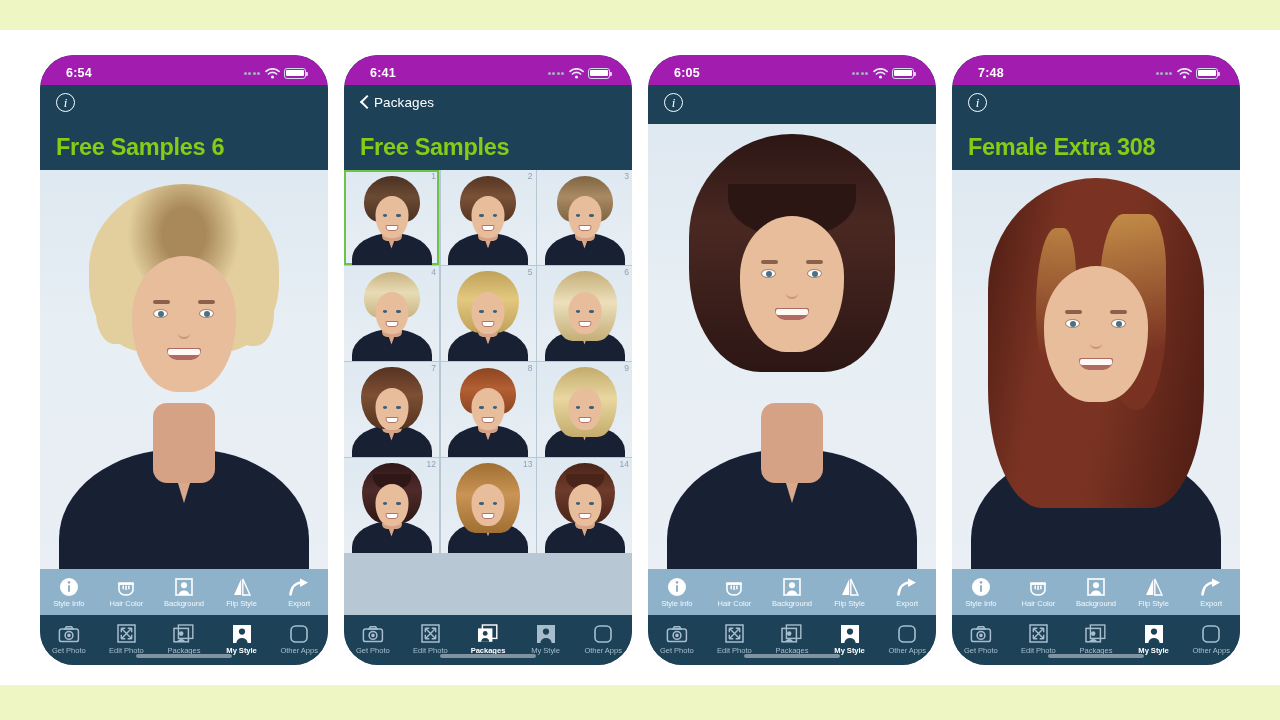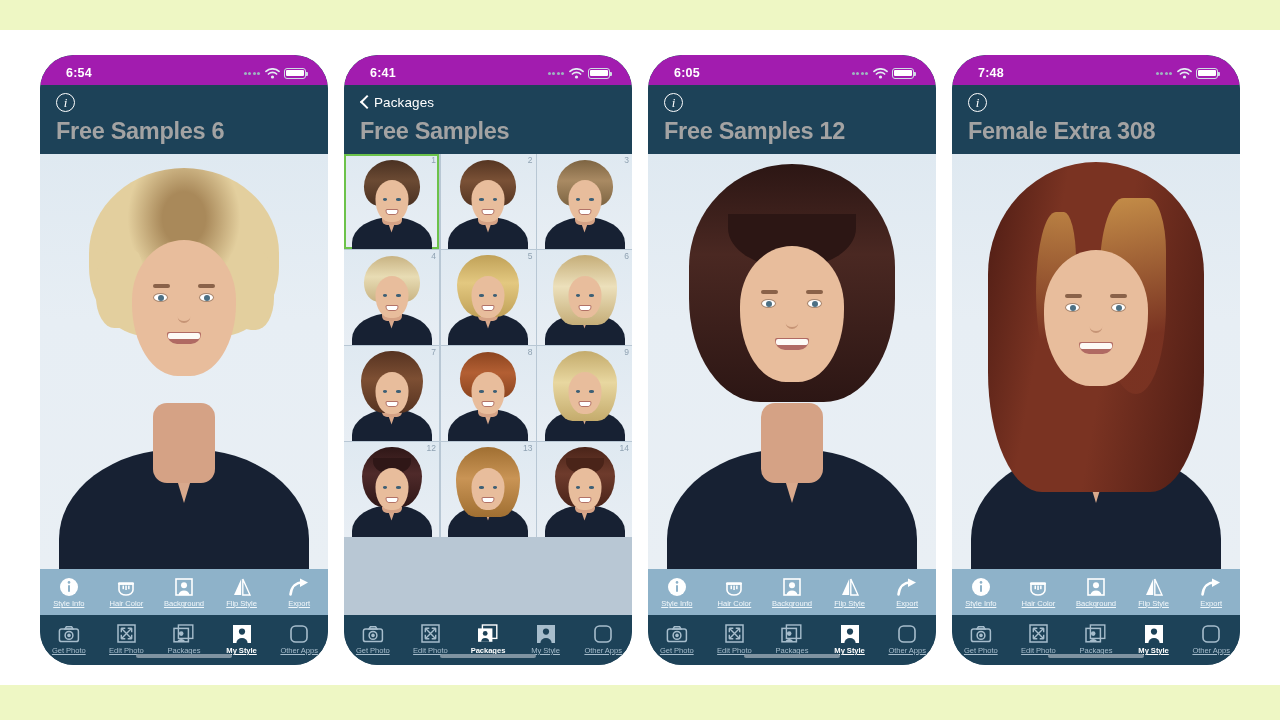--- a/index.html
+++ b/index.html
@@ -122,26 +122,26 @@
   .chev::before {
     content: "";
     position: absolute; left: 2px; top: 2.2px;
     width: 8px; height: 8px;
     border-left: 2.4px solid #fff;
     border-bottom: 2.4px solid #fff;
     transform: rotate(45deg);
   }
   .back-label { font-size: 13.5px; letter-spacing: .1px; }
   .screen-title {
-    color: #a3a3a3;
+    color: #84cc16;
     font-size: 23.5px;
     font-weight: bold;
     letter-spacing: -.3px;
     line-height: 1.15;
-    margin-top: 3px;
+    margin-top: 19px;
     white-space: nowrap;
   }
 
   
   .content { flex: 1 1 auto; position: relative; overflow: hidden; }
 
   
   .portrait {
     position: absolute; inset: 0;
     background: linear-gradient(180deg,#dfe9f1 0%,#e7eef4 40%,#e9eff4 100%);
@@ -305,21 +305,20 @@
   .bar-icon {
     height: 21px; width: 26px;
     display: flex; align-items: center; justify-content: center;
   }
   .bar-icon svg { display: block; }
   .bar-label {
     font-size: 7.6px;
     color: #e8f1f7;
     letter-spacing: -.05px;
     white-space: nowrap;
-    text-decoration: underline;
   }
   .action-bar .bar-label { color: #f2f8fb; }
   .tab-bar .bar-label { color: #a7bdcc; }
   .tab-bar .bar-item.active .bar-label { color: #ffffff; font-weight: bold; }
 
   .home-ind {
     position: absolute;
     left: 50%; bottom: 7px;
     transform: translateX(-50%);
     width: 96px; height: 4px;
@@ -725,21 +724,20 @@
               </span>
               <span class="battery">
                 <i></i>
               </span>
             </span>
           </div>
           <div class="navarea">
             <div class="navrow">
               <div class="info-btn">i</div>
             </div>
-            <div class="screen-title">Free Samples 12</div>
           </div>
           <div class="content">
             <div class="portrait">
               <div class="p-shoulders"></div>
               <div class="p-neck"></div>
               <div class="p-hair" style="top:10px;width:206px;height:238px;background:linear-gradient(180deg,#2c1614 0%,#4a2822 38%,#2c1614 100%);border-radius:104px 104px 72px 72px / 104px 104px 104px 104px;"></div>
               <div class="p-hair" style="top:60px;width:128px;height:54px;background:#2c1614;border-radius:0 0 64px 64px / 0 0 40px 40px;"></div>
               <div class="p-face" style="top:92px;"></div>
               <div class="brow" style="left:calc(50% - 31px);top:136px;"></div>
               <div class="brow" style="left:calc(50% + 14px);top:136px;"></div>

